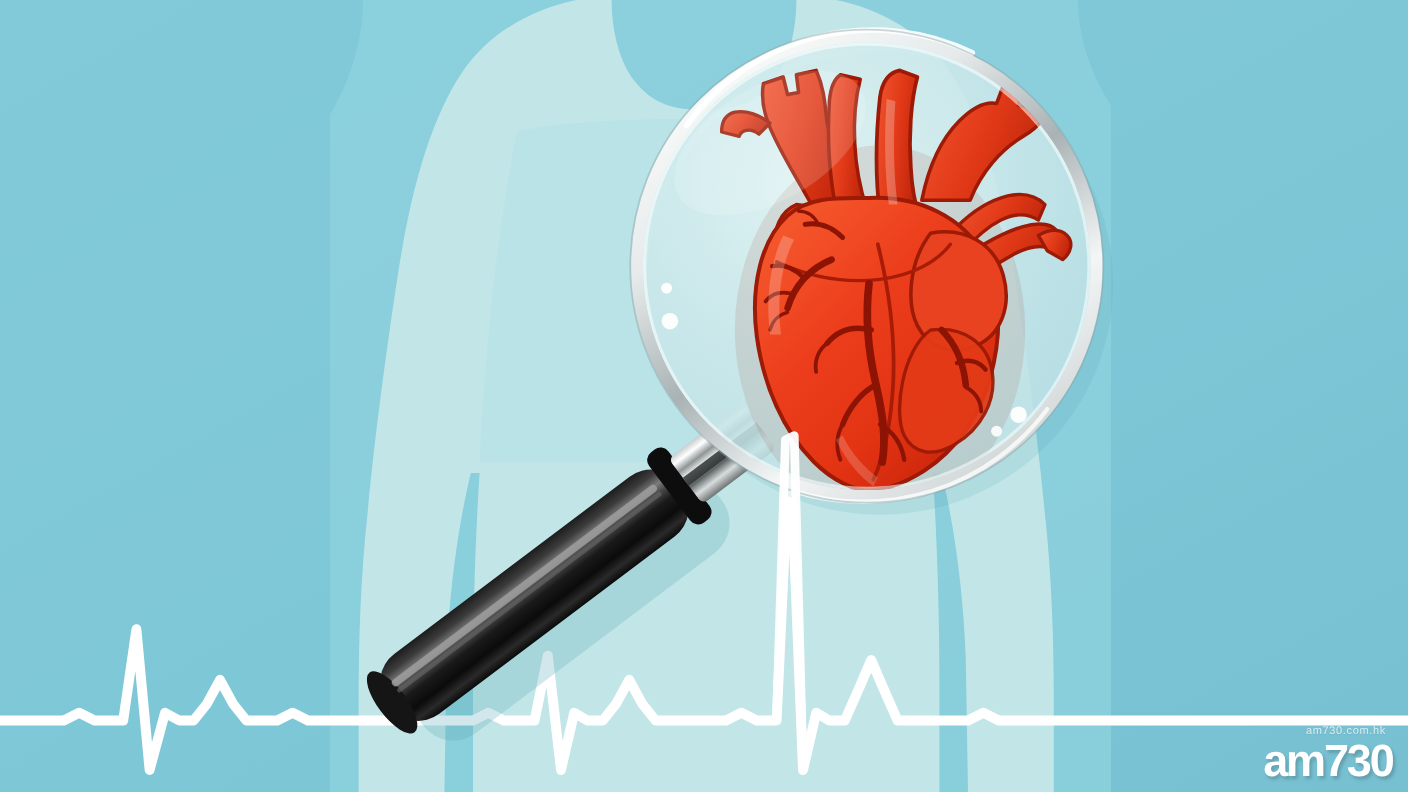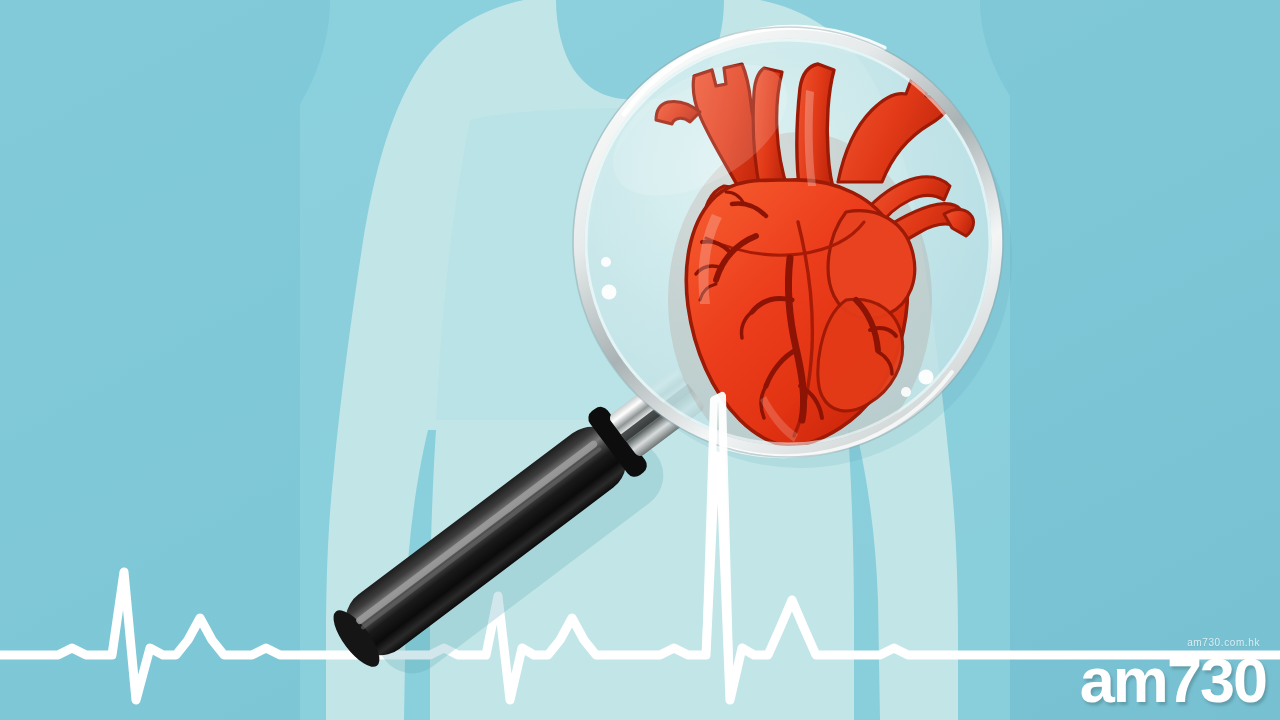--- a/index.html
+++ b/index.html
@@ -39,21 +39,21 @@
     font-size: 10px;
     letter-spacing: 0.6px;
     color: #ffffff;
     opacity: 0.72;
     margin: 0 6px 1px 0;
     text-shadow: 0 1px 1px rgba(90,130,140,0.35);
   }
   .logo-main {
     font-family: "Liberation Sans", sans-serif;
     font-weight: bold;
-    font-size: 63px;
+    font-size: 41px;
     letter-spacing: -2px;
     color: #ffffff;
     text-shadow: 2px 3px 3px rgba(70,115,125,0.45);
     display: block;
   }
 </style>
 </head>
 <body>
 
 <div id="stage">

